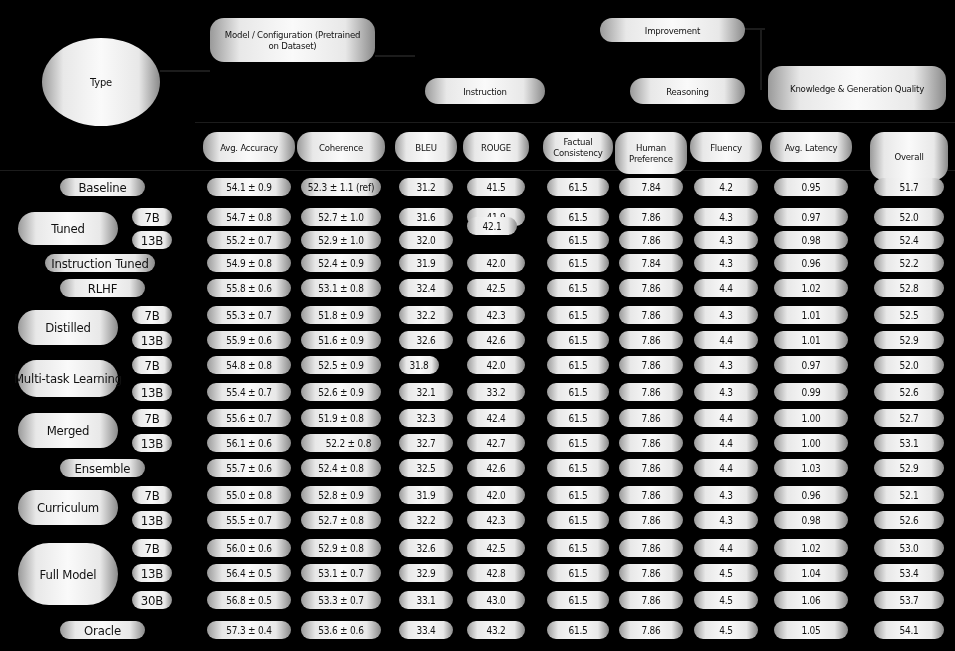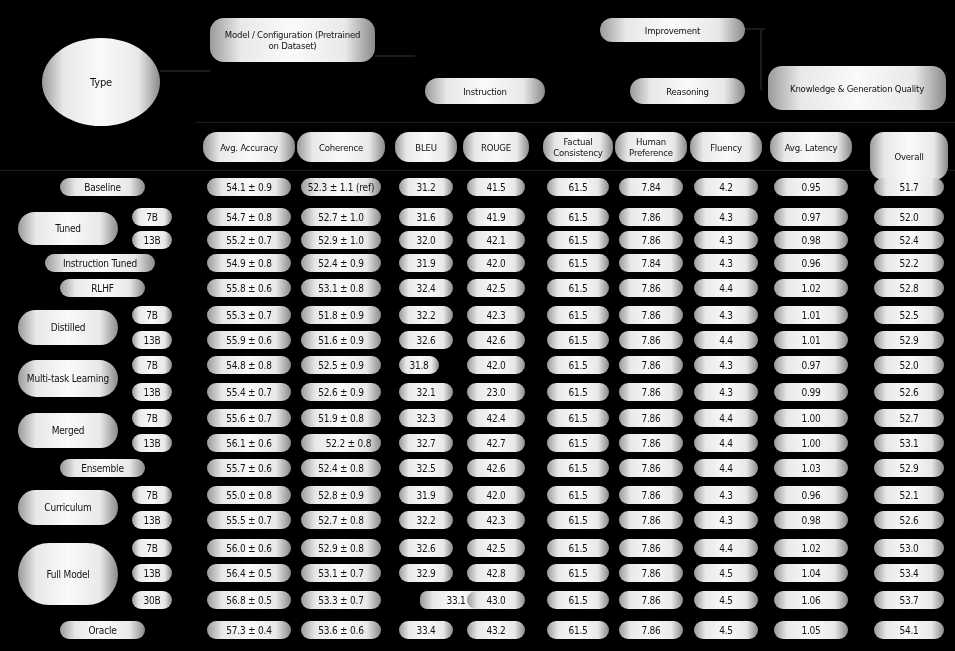--- a/index.html
+++ b/index.html
@@ -5,21 +5,21 @@
   html,body{margin:0;padding:0;background:#000;}
   body{width:955px;height:651px;position:relative;overflow:hidden;font-family:"DejaVu Sans Condensed","DejaVu Sans",sans-serif;color:#111;}
   .pill{position:absolute;display:flex;align-items:center;justify-content:center;text-align:center;
         background:linear-gradient(90deg,#9a9a9a 0%,#e8e8e8 18%,#fafafa 50%,#e8e8e8 82%,#8a8a8a 100%);
         border-radius:999px;font-size:10px;line-height:11px;letter-spacing:-0.2px;white-space:nowrap;box-sizing:border-box;padding:0 8px;}
   .pill.multi{white-space:normal;border-radius:14px;}
   .hdr{font-size:9.5px;}
   .type-oval{border-radius:50%;font-size:11px;}
   .line{position:absolute;background:#1c1c1c;}
   .cell{height:18px;font-size:10px;}
-  .rowlabel{height:18px;font-size:10px;}
+  .rowlabel{height:18px;font-size:13px;}
 </style>
 </head>
 <body>
 
 <div class="line" style="left:160px;top:70px;width:50px;height:2px;"></div>
 <div class="line" style="left:375px;top:55px;width:40px;height:2px;"></div>
 <div class="line" style="left:745px;top:28px;width:20px;height:2px;"></div>
 <div class="line" style="left:760px;top:30px;width:2px;height:60px;"></div>
 <div class="line" style="left:195px;top:122px;width:760px;height:1px;"></div>
 <div class="line" style="left:0;top:170px;width:955px;height:1px;"></div>
@@ -31,21 +31,21 @@
 <div class="pill hdr" style="left:425px;top:78px;width:120px;height:26px;">Instruction</div>
 <div class="pill hdr" style="left:630px;top:78px;width:115px;height:26px;">Reasoning</div>
 <div class="pill multi hdr" style="left:768px;top:66px;width:178px;height:44px;padding:4px 14px;">Knowledge &amp; Generation Quality</div>
 
 <div id="colheaders">
     <div class="pill multi hdr" style="left: 203px; top: 132px; width: 92px; height: 30px; padding: 2px 8px;">Avg. Accuracy</div>
     <div class="pill multi hdr" style="left: 297px; top: 132px; width: 88px; height: 30px; padding: 2px 8px;">Coherence</div>
     <div class="pill multi hdr" style="left: 395px; top: 132px; width: 62px; height: 30px; padding: 2px 8px;">BLEU</div>
     <div class="pill multi hdr" style="left: 463px; top: 132px; width: 66px; height: 30px; padding: 2px 8px;">ROUGE</div>
     <div class="pill multi hdr" style="left: 543px; top: 132px; width: 70px; height: 30px; padding: 2px 8px;">Factual Consistency</div>
-    <div class="pill multi hdr" style="left: 615px; top: 132px; width: 72px; height: 30px; padding: 2px 8px;">Human Preference</div>
+    <div class="pill multi hdr" style="left: 615px; top: 132px; width: 72px; height: 42px; padding: 2px 8px;">Human Preference</div>
     <div class="pill multi hdr" style="left: 690px; top: 132px; width: 72px; height: 30px; padding: 2px 8px;">Fluency</div>
     <div class="pill multi hdr" style="left: 770px; top: 132px; width: 82px; height: 30px; padding: 2px 8px;">Avg. Latency</div>
     <div class="pill multi hdr" style="left: 870px; top: 132px; width: 78px; height: 48px; padding: 2px 8px;">Overall</div>
   </div>
 
 <div id="tbody">
     <div class="pill rowlabel" style="left: 60px; top: 178px; width: 85px; height: 18px;">Baseline</div>
     <div class="pill cell" style="left: 207px; top: 178px; width: 84px;">54.1 ± 0.9</div>
     <div class="pill cell" style="left: 301px; top: 178px; width: 80px;">52.3 ± 1.1 (ref)</div>
     <div class="pill cell" style="left: 399px; top: 178px; width: 54px;">31.2</div>
@@ -63,21 +63,21 @@
     <div class="pill cell" style="left: 467px; top: 208px; width: 58px;">41.9</div>
     <div class="pill cell" style="left: 547px; top: 208px; width: 62px;">61.5</div>
     <div class="pill cell" style="left: 619px; top: 208px; width: 64px;">7.86</div>
     <div class="pill cell" style="left: 694px; top: 208px; width: 64px;">4.3</div>
     <div class="pill cell" style="left: 774px; top: 208px; width: 74px;">0.97</div>
     <div class="pill cell" style="left: 874px; top: 208px; width: 70px;">52.0</div>
     <div class="pill rowlabel" style="left: 132px; top: 231px; width: 40px; height: 18px; padding: 0px 4px;">13B</div>
     <div class="pill cell" style="left: 207px; top: 231px; width: 84px;">55.2 ± 0.7</div>
     <div class="pill cell" style="left: 301px; top: 231px; width: 80px;">52.9 ± 1.0</div>
     <div class="pill cell" style="left: 399px; top: 231px; width: 54px;">32.0</div>
-    <div class="pill cell" style="left: 467px; top: 231px; width: 58px;">42.1</div>
+    <div class="pill cell" style="left: 467px; top: 217px; width: 50px;">42.1</div>
     <div class="pill cell" style="left: 547px; top: 231px; width: 62px;">61.5</div>
     <div class="pill cell" style="left: 619px; top: 231px; width: 64px;">7.86</div>
     <div class="pill cell" style="left: 694px; top: 231px; width: 64px;">4.3</div>
     <div class="pill cell" style="left: 774px; top: 231px; width: 74px;">0.98</div>
     <div class="pill cell" style="left: 874px; top: 231px; width: 70px;">52.4</div>
     <div class="pill rowlabel" style="left: 45px; top: 254px; width: 110px; height: 18px;">Instruction Tuned</div>
     <div class="pill cell" style="left: 207px; top: 254px; width: 84px;">54.9 ± 0.8</div>
     <div class="pill cell" style="left: 301px; top: 254px; width: 80px;">52.4 ± 0.9</div>
     <div class="pill cell" style="left: 399px; top: 254px; width: 54px;">31.9</div>
     <div class="pill cell" style="left: 467px; top: 254px; width: 58px;">42.0</div>
@@ -125,21 +125,21 @@
     <div class="pill cell" style="left: 467px; top: 356px; width: 58px;">42.0</div>
     <div class="pill cell" style="left: 547px; top: 356px; width: 62px;">61.5</div>
     <div class="pill cell" style="left: 619px; top: 356px; width: 64px;">7.86</div>
     <div class="pill cell" style="left: 694px; top: 356px; width: 64px;">4.3</div>
     <div class="pill cell" style="left: 774px; top: 356px; width: 74px;">0.97</div>
     <div class="pill cell" style="left: 874px; top: 356px; width: 70px;">52.0</div>
     <div class="pill rowlabel" style="left: 132px; top: 383px; width: 40px; height: 18px; padding: 0px 4px;">13B</div>
     <div class="pill cell" style="left: 207px; top: 383px; width: 84px;">55.4 ± 0.7</div>
     <div class="pill cell" style="left: 301px; top: 383px; width: 80px;">52.6 ± 0.9</div>
     <div class="pill cell" style="left: 399px; top: 383px; width: 54px;">32.1</div>
-    <div class="pill cell" style="left: 467px; top: 383px; width: 58px;">23.0</div>
+    <div class="pill cell" style="left: 467px; top: 383px; width: 58px;">33.2</div>
     <div class="pill cell" style="left: 547px; top: 383px; width: 62px;">61.5</div>
     <div class="pill cell" style="left: 619px; top: 383px; width: 64px;">7.86</div>
     <div class="pill cell" style="left: 694px; top: 383px; width: 64px;">4.3</div>
     <div class="pill cell" style="left: 774px; top: 383px; width: 74px;">0.99</div>
     <div class="pill cell" style="left: 874px; top: 383px; width: 70px;">52.6</div>
     <div class="pill rowlabel" style="left: 18px; top: 413px; width: 100px; height: 35px;">Merged</div>
     <div class="pill rowlabel" style="left: 132px; top: 409px; width: 40px; height: 18px; padding: 0px 4px;">7B</div>
     <div class="pill cell" style="left: 207px; top: 409px; width: 84px;">55.6 ± 0.7</div>
     <div class="pill cell" style="left: 301px; top: 409px; width: 80px;">51.9 ± 0.8</div>
     <div class="pill cell" style="left: 399px; top: 409px; width: 54px;">32.3</div>
@@ -207,21 +207,21 @@
     <div class="pill cell" style="left: 399px; top: 564px; width: 54px;">32.9</div>
     <div class="pill cell" style="left: 467px; top: 564px; width: 58px;">42.8</div>
     <div class="pill cell" style="left: 547px; top: 564px; width: 62px;">61.5</div>
     <div class="pill cell" style="left: 619px; top: 564px; width: 64px;">7.86</div>
     <div class="pill cell" style="left: 694px; top: 564px; width: 64px;">4.5</div>
     <div class="pill cell" style="left: 774px; top: 564px; width: 74px;">1.04</div>
     <div class="pill cell" style="left: 874px; top: 564px; width: 70px;">53.4</div>
     <div class="pill rowlabel" style="left: 132px; top: 591px; width: 40px; height: 18px; padding: 0px 4px;">30B</div>
     <div class="pill cell" style="left: 207px; top: 591px; width: 84px;">56.8 ± 0.5</div>
     <div class="pill cell" style="left: 301px; top: 591px; width: 80px;">53.3 ± 0.7</div>
-    <div class="pill cell" style="left: 420px; top: 591px; width: 72px; border-radius: 7px;">33.1</div>
+    <div class="pill cell" style="left: 399px; top: 591px; width: 54px;">33.1</div>
     <div class="pill cell" style="left: 467px; top: 591px; width: 58px;">43.0</div>
     <div class="pill cell" style="left: 547px; top: 591px; width: 62px;">61.5</div>
     <div class="pill cell" style="left: 619px; top: 591px; width: 64px;">7.86</div>
     <div class="pill cell" style="left: 694px; top: 591px; width: 64px;">4.5</div>
     <div class="pill cell" style="left: 774px; top: 591px; width: 74px;">1.06</div>
     <div class="pill cell" style="left: 874px; top: 591px; width: 70px;">53.7</div>
     <div class="pill rowlabel" style="left: 60px; top: 621px; width: 85px; height: 18px;">Oracle</div>
     <div class="pill cell" style="left: 207px; top: 621px; width: 84px;">57.3 ± 0.4</div>
     <div class="pill cell" style="left: 301px; top: 621px; width: 80px;">53.6 ± 0.6</div>
     <div class="pill cell" style="left: 399px; top: 621px; width: 54px;">33.4</div>

